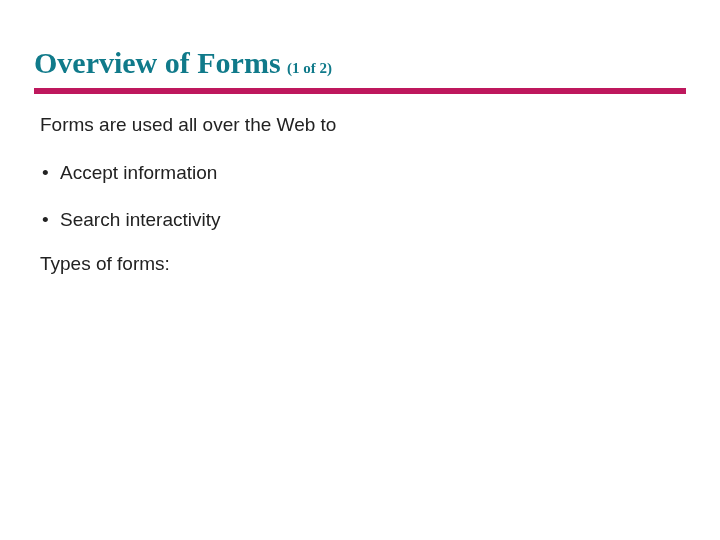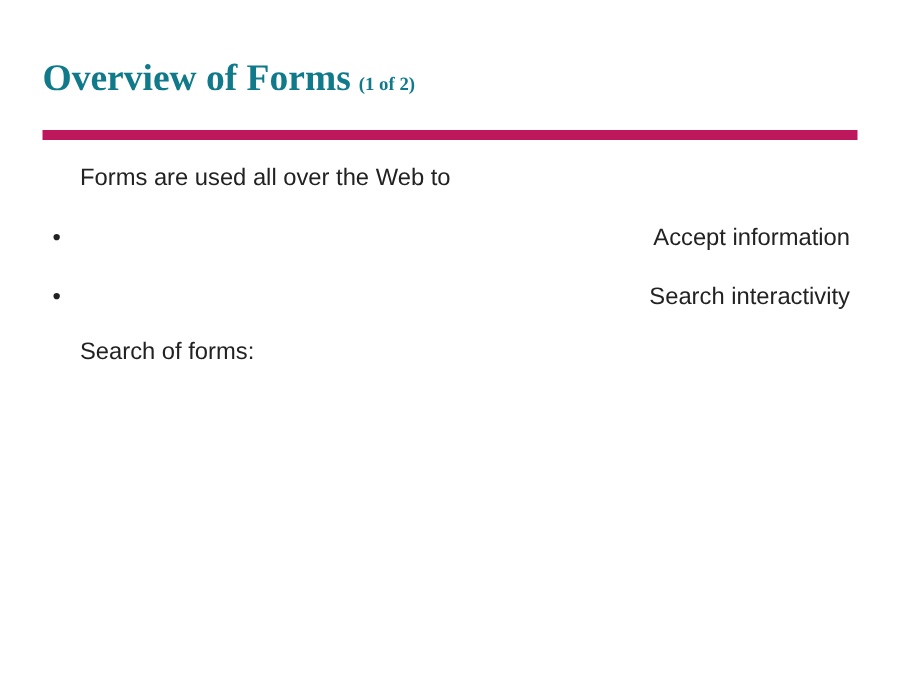--- a/index.html
+++ b/index.html
@@ -13,22 +13,22 @@
     overflow: hidden;
   }
   .slide {
     position: relative;
     width: 720px;
     height: 540px;
     box-sizing: border-box;
   }
   .title-bar {
     margin: 46px 34px 0 34px;
-    border-bottom: 8px solid #be185d;
-    padding-bottom: 24px;
+    border-bottom: 6px solid #be185d;
+    padding-bottom: 8px;
   }
   .title-main {
     font-family: "Times New Roman", Times, serif;
     font-weight: bold;
     font-size: 30px;
     color: #107a8a;
     display: inline;
   }
   .title-sub {
     font-family: "Times New Roman", Times, serif;
@@ -39,27 +39,25 @@
     margin-left: 2px;
   }
   .body {
     margin: 18px 40px 0 40px;
     font-size: 19px;
     line-height: 1.35;
   }
   .intro, .types-heading {
     margin-top: 18px;
     margin-bottom: 0;
-    margin-left: 24px;
   }
   ul.bullets {
     list-style: none;
     padding: 0;
     margin: 0;
-    text-align: right;
   }
   ul.bullets > li {
     position: relative;
     padding-left: 20px;
     margin-top: 22px;
   }
   ul.bullets > li::before {
     content: "•";
     position: absolute;
     left: 2px;
@@ -79,17 +77,17 @@
   </div>
 
   <div class="body">
     <div class="intro">Forms are used all over the Web to</div>
 
     <ul class="bullets">
       <li>Accept information</li>
       <li>Search interactivity</li>
     </ul>
 
-    <div class="types-heading">Search of forms:</div>
+    <div class="types-heading">Types of forms:</div>
 
   </div>
 
 </div>
 
 </body></html>

